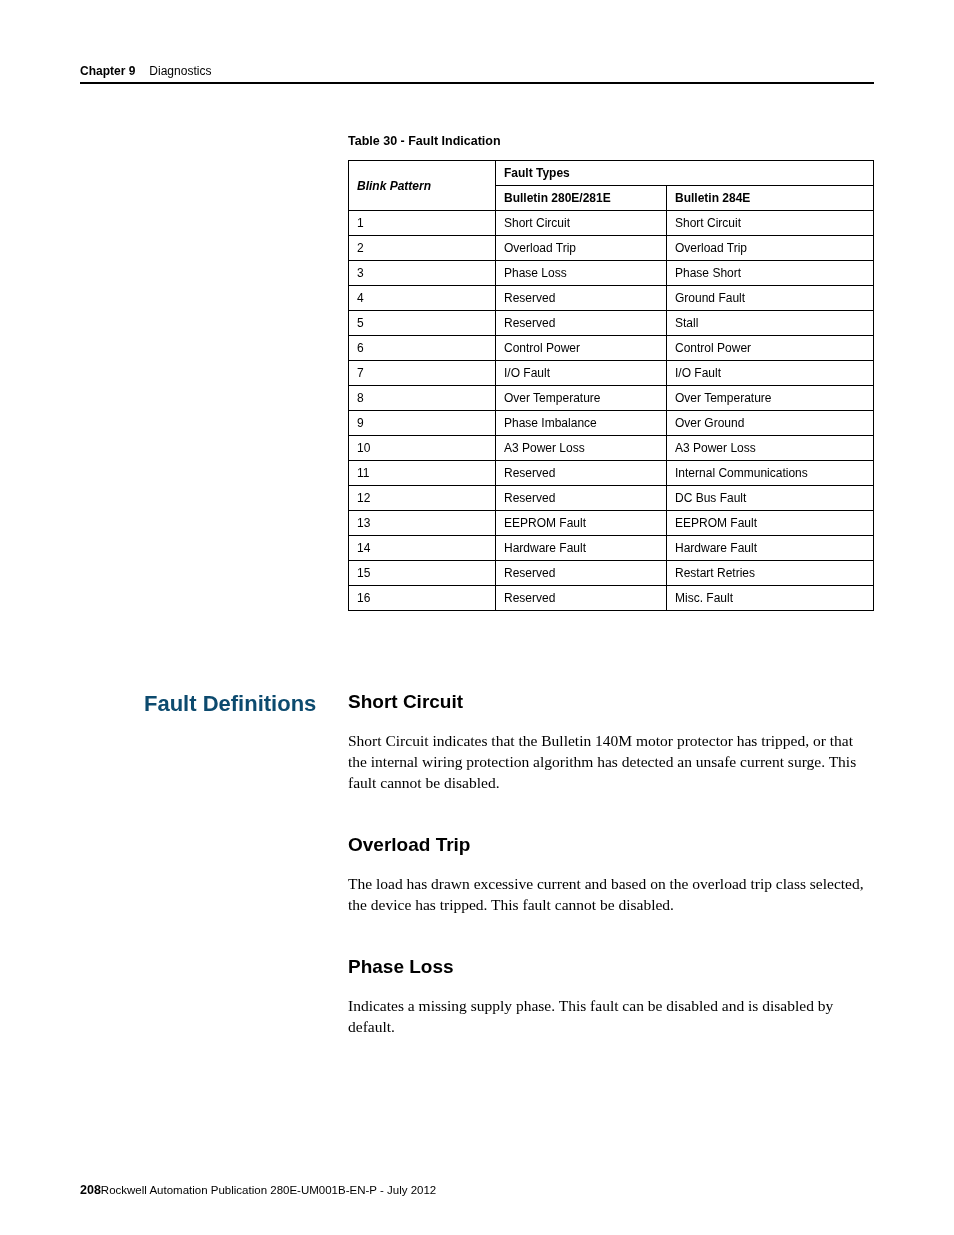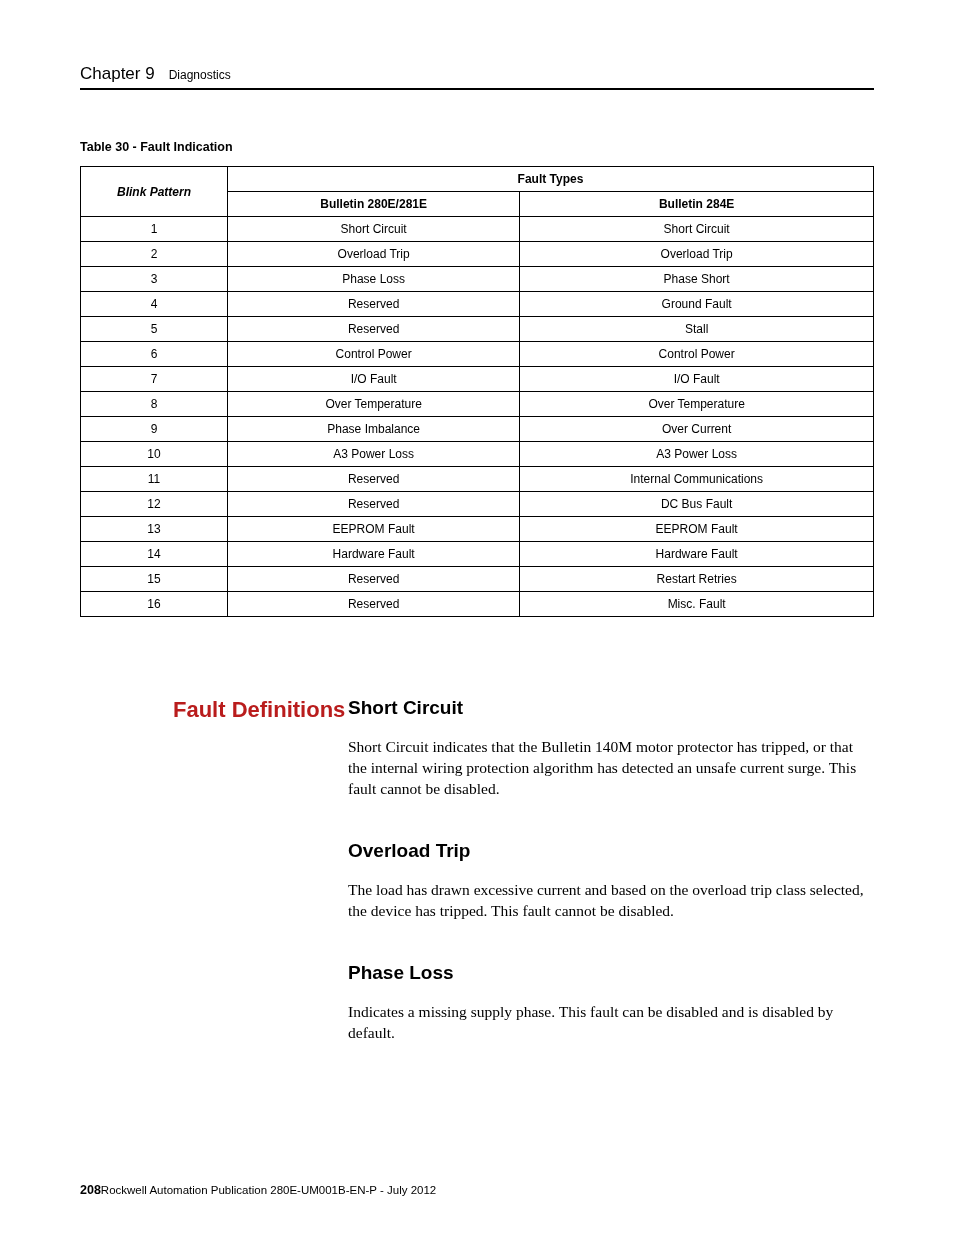--- a/index.html
+++ b/index.html
@@ -21,60 +21,61 @@
     .header {
       display: flex;
       align-items: baseline;
       gap: 14px;
       border-bottom: 2px solid #000;
       padding-bottom: 4px;
       margin-bottom: 50px;
       font-family: "Helvetica Neue", Arial, sans-serif;
     }
     .header .chapter {
-      font-weight: normal;
-      font-size: 17px;
+      font-weight: bold;
+      font-size: 12px;
     }
     .header .section {
       font-size: 12px;
     }
     .content-indent {
+      margin-left: 268px;
     }
     .table-caption {
       font-family: "Helvetica Neue", Arial, sans-serif;
       font-weight: bold;
       font-size: 12.5px;
       margin-bottom: 12px;
     }
     .fault-table {
       width: 100%;
       border-collapse: collapse;
       font-family: "Helvetica Neue", Arial, sans-serif;
       font-size: 12px;
     }
     .fault-table th, .fault-table td {
       border: 1px solid #000;
       padding: 5px 8px;
-      text-align: center;
+      text-align: left;
       vertical-align: middle;
     }
     .fault-table th {
       font-weight: bold;
     }
     .fault-table td {
       font-weight: 400;
     }
     .fault-table .col-blink { width: 130px; font-style: italic; }
     .sidebar-heading {
       position: absolute;
-      left: 93px;
+      left: 64px;
       font-family: "Helvetica Neue", Arial, sans-serif;
       font-weight: bold;
       font-size: 22px;
-      color: #b91c1c;
+      color: #0c4a6e;
     }
     .subheading {
       font-family: "Helvetica Neue", Arial, sans-serif;
       font-weight: bold;
       font-size: 19px;
       margin-top: 40px;
       margin-bottom: 18px;
     }
     .body-text {
       font-family: Georgia, 'Garamond', serif;
@@ -164,21 +165,21 @@
             <td>I/O Fault</td>
           </tr>
           <tr>
             <td>8</td>
             <td>Over Temperature</td>
             <td>Over Temperature</td>
           </tr>
           <tr>
             <td>9</td>
             <td>Phase Imbalance</td>
-            <td>Over Current</td>
+            <td>Over Ground</td>
           </tr>
           <tr>
             <td>10</td>
             <td>A3 Power Loss</td>
             <td>A3 Power Loss</td>
           </tr>
           <tr>
             <td>11</td>
             <td>Reserved</td>
             <td>Internal Communications</td>

